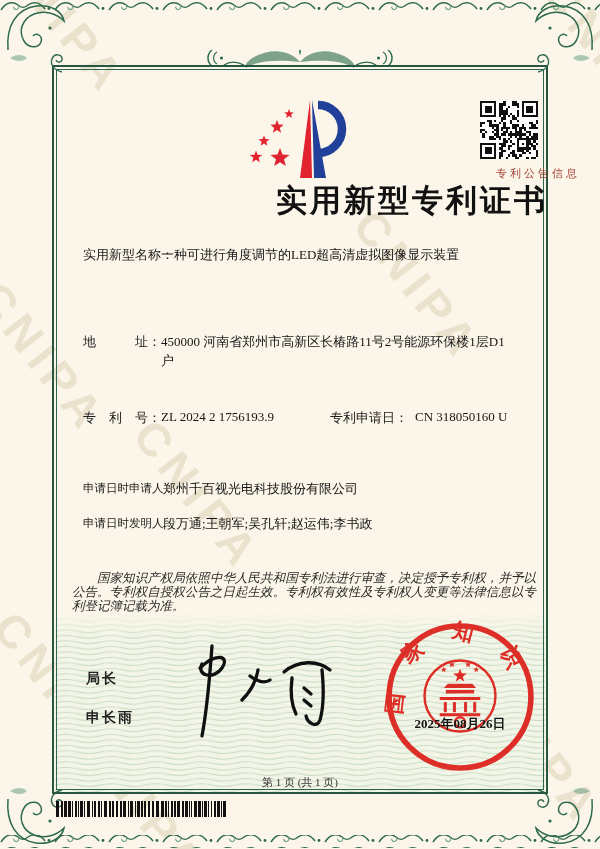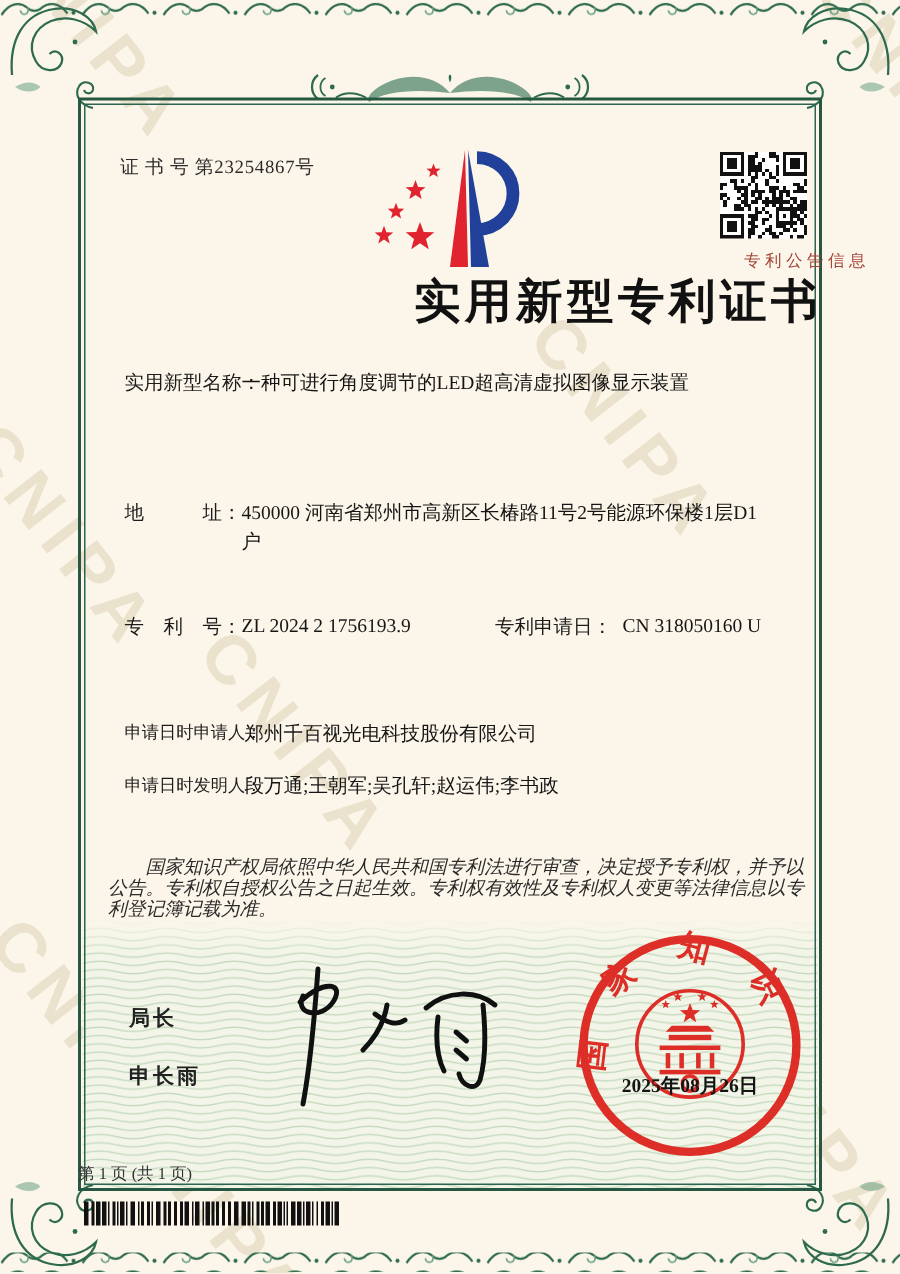--- a/index.html
+++ b/index.html
@@ -40,21 +40,21 @@
              line-height:14px;text-align:justify;text-indent:25px;font-style:italic;color:#2a2a2a;}
   
   .director-title{position:absolute;left:86px;top:670px;z-index:3;font-size:14px;font-weight:600;
                   letter-spacing:2px;font-family:"Liberation Sans","DejaVu Sans",sans-serif;color:#222;}
   .director-name{position:absolute;left:86px;top:696px;z-index:3;font-size:14px;font-weight:600;
                  letter-spacing:2px;font-family:"Liberation Sans","DejaVu Sans",sans-serif;color:#222;margin-top:13px;}
   .sig{position:absolute;left:172px;top:642px;z-index:3;}
   .seal{position:absolute;left:383px;top:620px;z-index:3;}
   .seal-date{position:absolute;left:389px;top:715px;width:142px;z-index:4;text-align:center;
              font-size:13px;font-weight:bold;color:#141414;}
-  .pagenum{position:absolute;left:52px;right:52px;top:775px;z-index:3;
+  .pagenum{position:absolute;left:52px;right:52px;top:775px;z-index:3;text-align:center;
            font-size:11px;color:#333;}
   .barcode{position:absolute;left:56px;top:801px;width:176px;height:16px;z-index:3;
            display:flex;align-items:stretch;}
   .barcode .bar{background:#111;}
 </style>
 </head>
 <body>
 
 <div class="page">
 
@@ -120,21 +120,20 @@
         <stop offset="1" stop-color="#fbf6e9" stop-opacity="0"></stop>
       </linearGradient>
     </defs>
     <rect width="490" height="181" fill="#f2f5e7"></rect>
     <rect width="490" height="181" fill="url(#wavePat)"></rect>
     <rect width="490" height="24" fill="url(#fadeTop)"></rect>
   </svg>
 
   <div class="frame"></div>
 
-  <div class="certno">证 书 号 第23254867号</div>
 
   <svg class="logo" width="118" height="88" viewBox="0 0 118 88">
     <g id="logo-stars" fill="#e0232e">
         <path d="M43.00,15.00L44.23,18.30L47.76,18.45L45.00,20.65L45.94,24.05L43.00,22.10L40.06,24.05L41.00,20.65L38.24,18.45L41.77,18.30Z"></path>
         <path d="M31.00,26.00L32.73,30.62L37.66,30.84L33.80,33.91L35.11,38.66L31.00,35.94L26.89,38.66L28.20,33.91L24.34,30.84L29.27,30.62Z"></path>
         <path d="M18.00,41.20L19.43,45.03L23.52,45.21L20.32,47.75L21.41,51.69L18.00,49.44L14.59,51.69L15.68,47.75L12.48,45.21L16.57,45.03Z"></path>
         <path d="M10.00,56.50L11.60,60.79L16.18,60.99L12.60,63.84L13.82,68.26L10.00,65.73L6.18,68.26L7.40,63.84L3.82,60.99L8.40,60.79Z"></path>
         <path d="M34.00,54.00L36.47,60.60L43.51,60.91L37.99,65.30L39.88,72.09L34.00,68.20L28.12,72.09L30.01,65.30L24.49,60.91L31.53,60.60Z"></path>
       </g>
     <path d="M64,6 L54,84 L66,84 Z" fill="#e0232e"></path>

